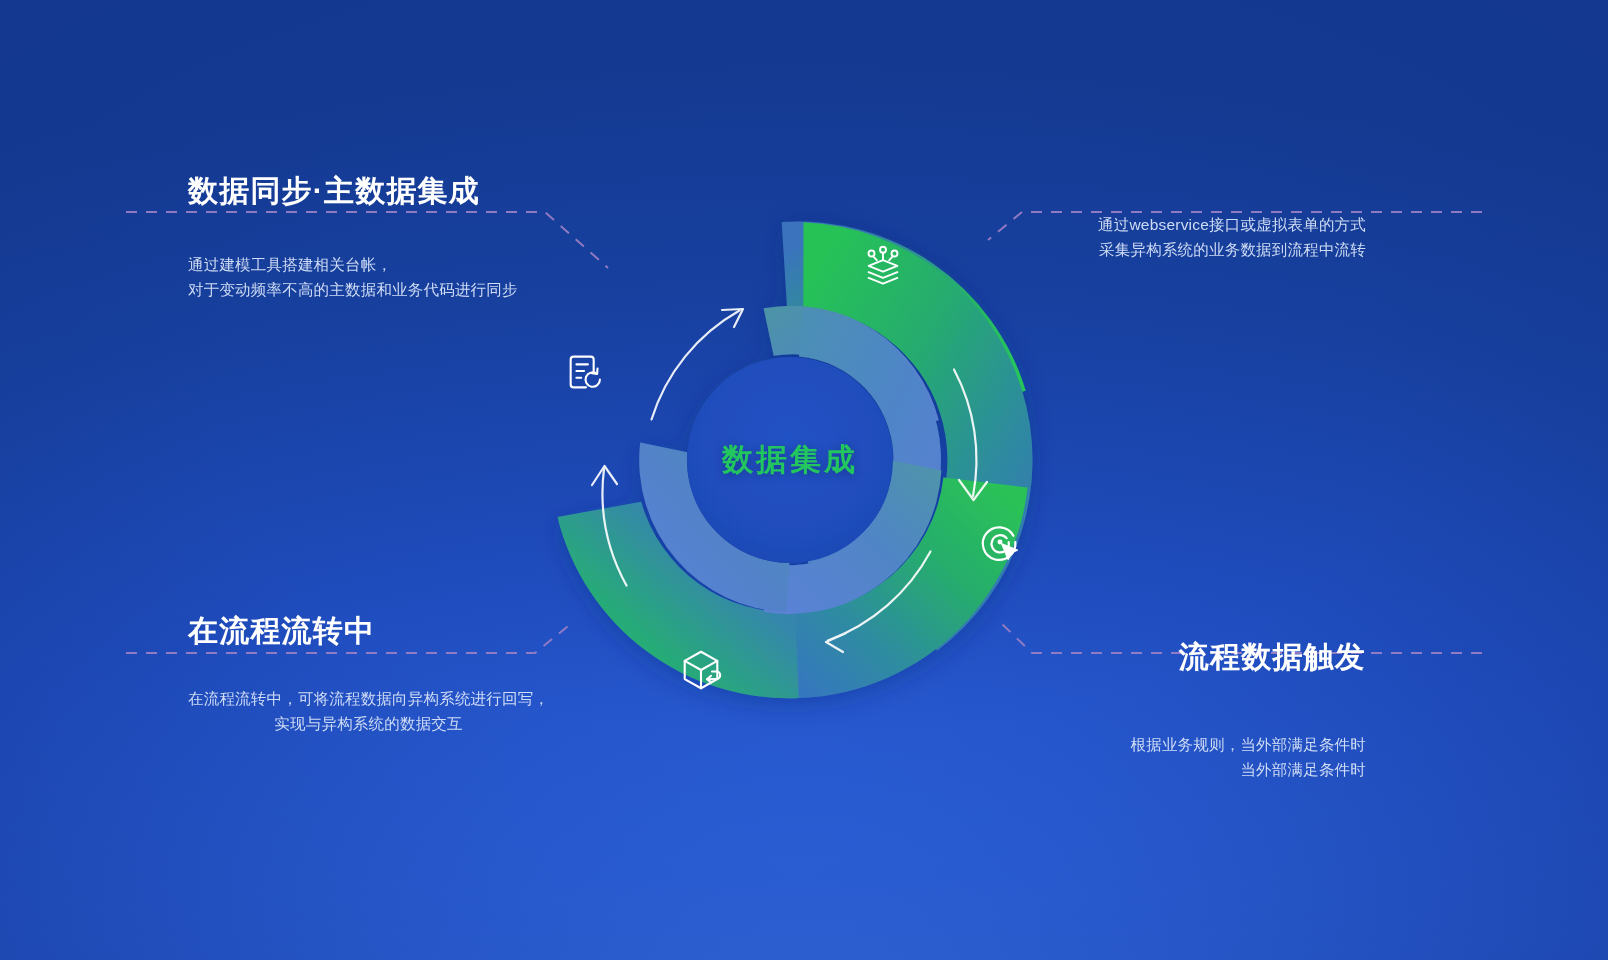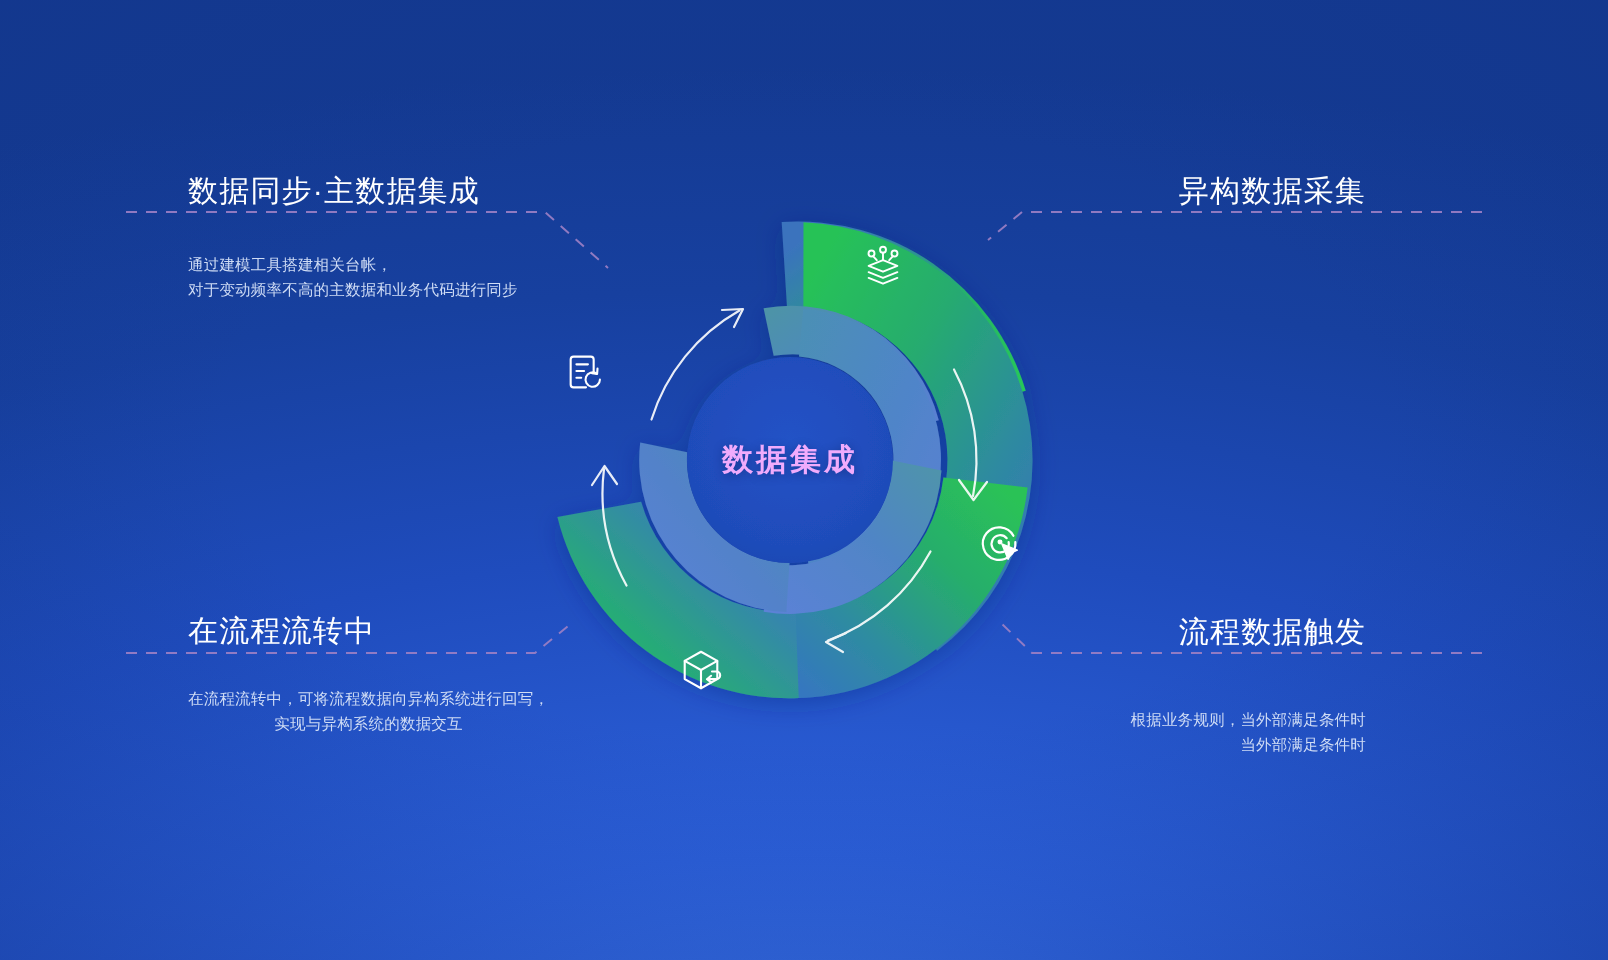--- a/index.html
+++ b/index.html
@@ -20,52 +20,52 @@
     pointer-events:none;
   }
   #stage{ position:absolute; inset:0; }
 
   
   .dash-svg{ position:absolute; left:0; top:0; width:1608px; height:960px; pointer-events:none; overflow:visible;}
 
   
   .quad{ position:absolute; }
   .quad h2{
-    font-size:30px; font-weight:400; color:#ffffff; letter-spacing:1.2px;
+    font-size:30px; font-weight:700; color:#ffffff; letter-spacing:1.2px;
     line-height:1.12; white-space:nowrap;
   }
   .quad p{
     font-size:15.5px; line-height:1.62; color:#cfdcf5; font-weight:400;
     white-space:nowrap; letter-spacing:.2px;
   }
   .q-left  { text-align:left; }
   .q-right { text-align:right; }
 
   #quad-tl{ left:188px; top:174px; }
   #quad-tl p{ margin-top:44px; }
   #quad-tr{ right:242px; top:174px; }
   #quad-tr p{ margin-top:38px; }
   #quad-bl{ left:188px; top:614px; }
   #quad-bl p{ margin-top:38px;text-align:center; }
-  #quad-br{ right:242px; top:615px; }
+  #quad-br{ right:242px; top:640px; }
   #quad-br p{ margin-top:58px; }
 
   
   #wheel-wrap{
     position:absolute; left:500px; top:170px; width:580px; height:580px;
   }
   #wheel{ width:580px; height:580px; display:block; overflow:visible;}
 
   #center-label{
     position:absolute; left:0; top:0; width:580px; height:580px;
     display:flex; align-items:center; justify-content:center;
     pointer-events:none;
   }
   #center-label span{
-    font-size:31px; font-weight:700; color:#f0abfc; letter-spacing:3px;
+    font-size:31px; font-weight:700; color:#22c55e; letter-spacing:3px;
     text-shadow:0 2px 10px rgba(10,30,90,.45);
   }
 
   
   .ring-icon{ position:absolute; width:46px; height:46px; }
   .ring-icon svg{ width:46px; height:46px; display:block; }
   #icon-collect { left:860px; top:242px; }
   #icon-sync    { left:563px; top:349px; }
   #icon-writeback{left:678px; top:647px; }
   #icon-trigger { left:977px; top:519px; }
@@ -272,21 +272,24 @@
 
   <div class="quad q-left" id="quad-tl">
     <h2>数据同步·主数据集成</h2>
     <p>
       <span>通过建模工具搭建相关台帐，</span><br>
       <span>对于变动频率不高的主数据和业务代码进行同步</span>
     </p>
   </div>
 
   <div class="quad q-right" id="quad-tr">
-    <h2>异构数据采集</h2>
+    <p>
+      <span>通过webservice接口或虚拟表单的方式</span><br>
+      <span>采集异构系统的业务数据到流程中流转</span>
+    </p>
   </div>
 
   <div class="quad q-left" id="quad-bl">
     <h2>在流程流转中</h2>
     <p>
       <span>在流程流转中，可将流程数据向异构系统进行回写，</span><br>
       <span>实现与异构系统的数据交互</span>
     </p>
   </div>
 

